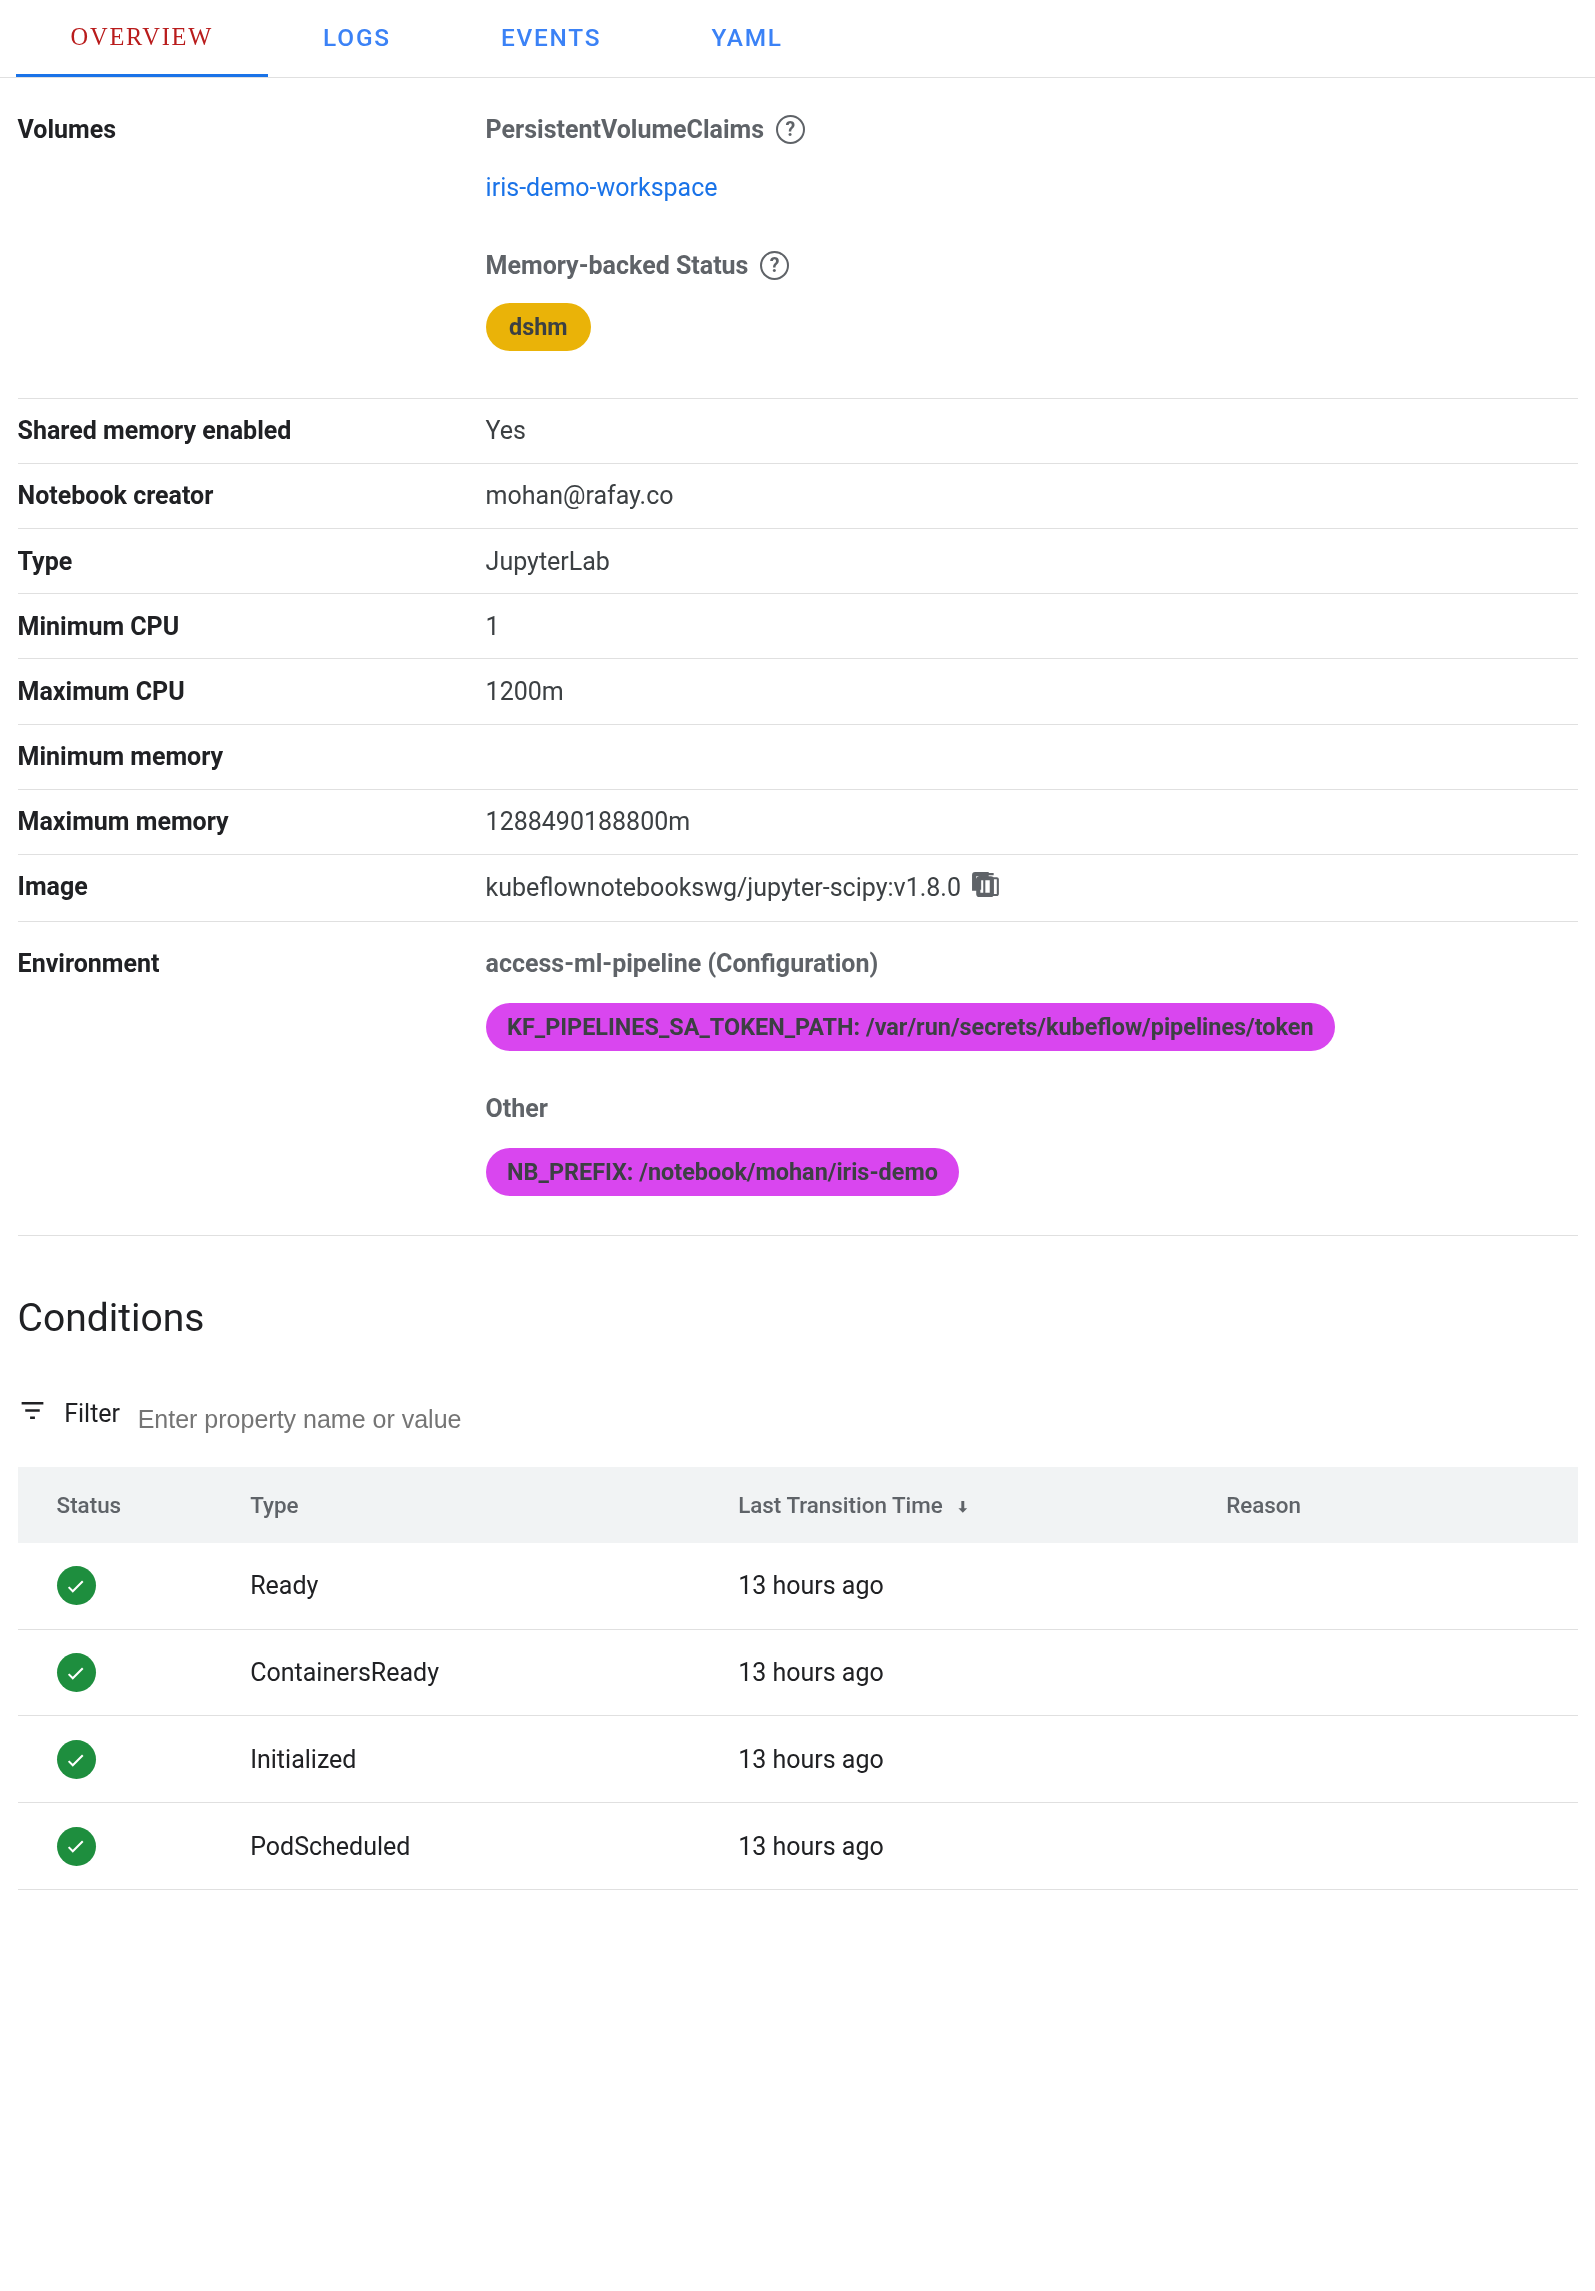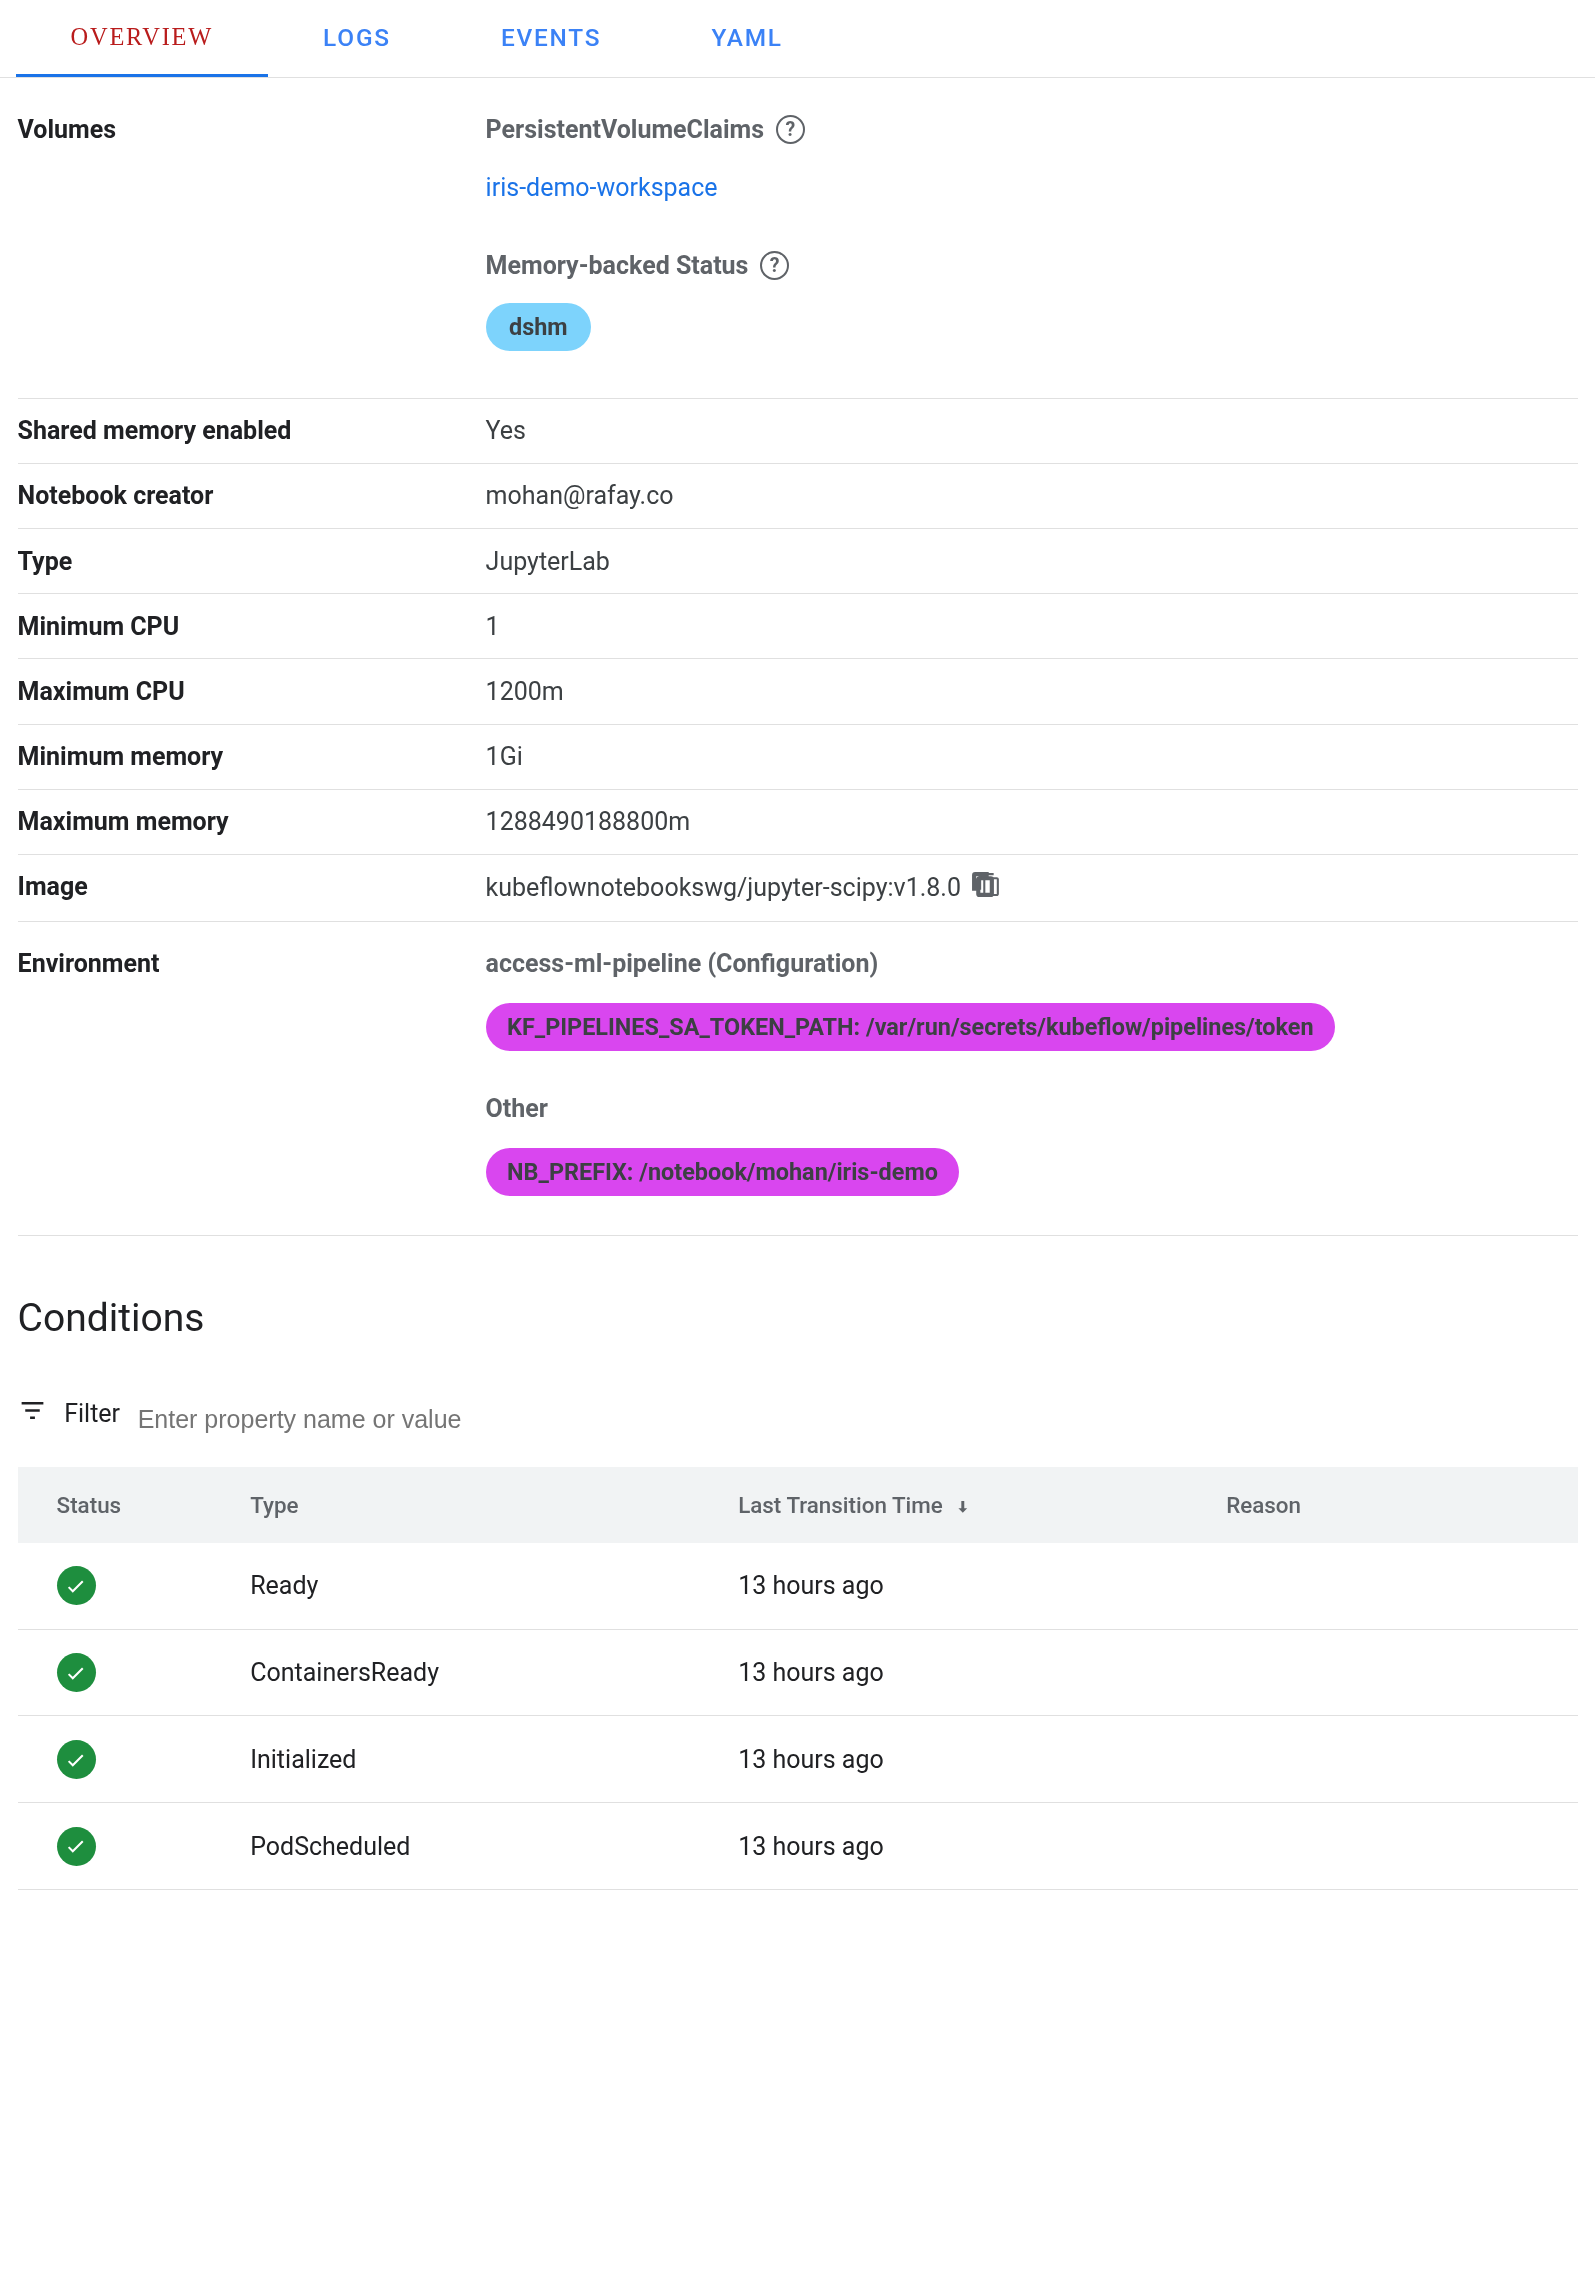--- a/index.html
+++ b/index.html
@@ -62,21 +62,21 @@
       border-radius: 50%;
       display: inline-flex;
       align-items: center; justify-content: center;
       font-size: 19.5px; font-weight: 700;
       color: #5f6368;
       cursor: pointer;
     }
     .link { color: #1a73e8; cursor: pointer; }
     .chip {
       display: inline-block;
-      background: #7dd3fc;
+      background: #eab308;
       color: #3c4043;
       font-weight: 700;
       font-size: 23.4px;
       padding: 9.8px 23.4px;
       border-radius: 29px;
     }
     .chip-sm {
       display: inline-block;
       background: #d946ef;
       color: #3c4043;
@@ -204,21 +204,20 @@
     <div class="row-value">1</div>
   </div>
 
   <div class="row">
     <div class="row-label">Maximum CPU</div>
     <div class="row-value">1200m</div>
   </div>
 
   <div class="row">
     <div class="row-label">Minimum memory</div>
-    <div class="row-value">1Gi</div>
   </div>
 
   <div class="row">
     <div class="row-label">Maximum memory</div>
     <div class="row-value">1288490188800m</div>
   </div>
 
   <div class="row">
     <div class="row-label">Image</div>
     <div class="row-value img-row">

